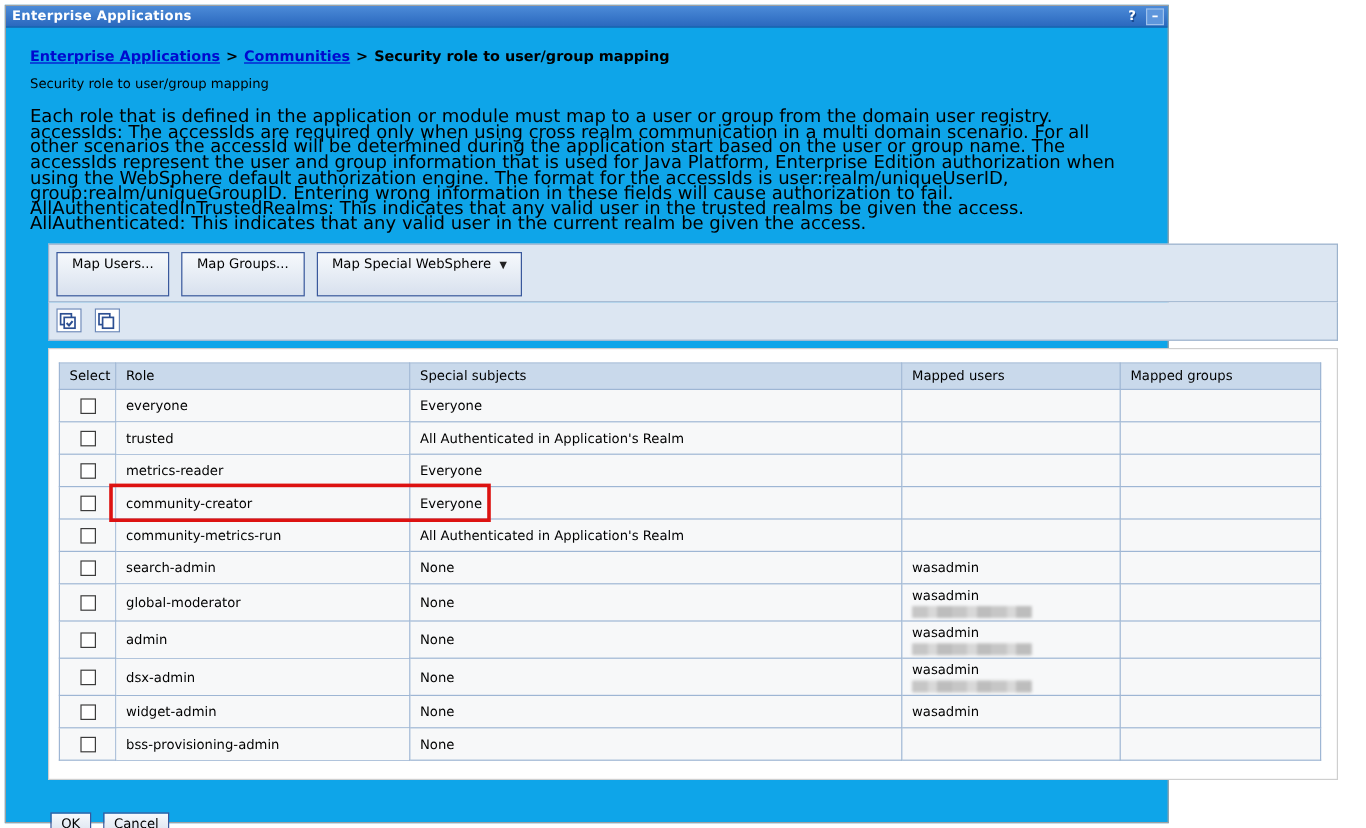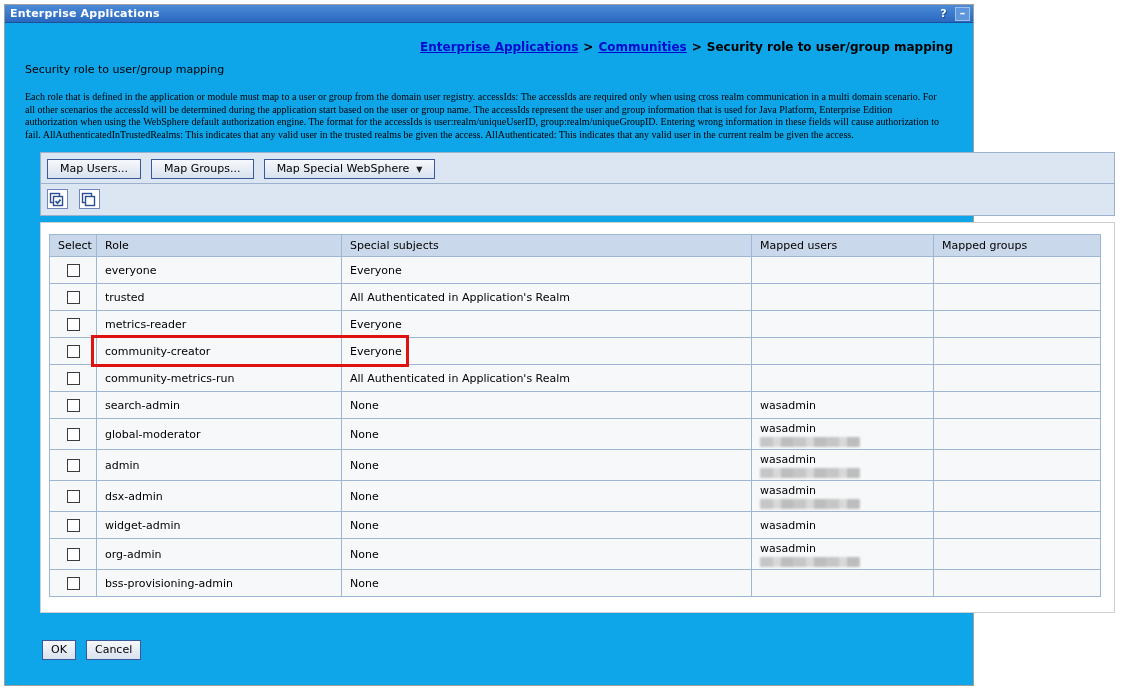--- a/index.html
+++ b/index.html
@@ -10,32 +10,32 @@
   .titlebar { height:18px; background:linear-gradient(180deg,#4c8bd8 0%,#2a68be 100%);
               border-bottom:1px solid #1c4f9c; display:flex; align-items:center; padding:0 3px 0 5px; }
   .titlebar .title { color:#fff; font-size:11px; font-weight:bold; letter-spacing:.2px; }
   .titlebar .spacer { flex:1; }
   .tb-btn { width:15px; height:14px; display:flex; align-items:center; justify-content:center;
             color:#fff; font-size:11px; font-weight:bold; cursor:default; }
   .tb-btn.help { text-shadow:1px 1px 0 #1a4a90; }
   .tb-btn.min  { background:#5e96dc; border:1px solid #9dc1ec; margin-left:4px; line-height:10px; }
   
   .content { padding:0 20px; }
-  .breadcrumb { margin-top:17px; font-size:12px; font-weight:bold; color:#000;text-align:right; }
+  .breadcrumb { margin-top:17px; font-size:12px; font-weight:bold; color:#000; }
   .breadcrumb a { color:#0009cf; text-decoration:underline; cursor:pointer; }
   .breadcrumb .sep { margin:0 5px; }
   .subtitle { margin-top:9px; font-size:11px; color:#000; }
-  .descr { margin-top:15px; font-size:10px; line-height:12.7px; color:#000; padding-right:8px;font-family:Liberation Serif, serif; }
+  .descr { margin-top:15px; font-size:15px; line-height:12.7px; color:#000; padding-right:8px; }
   
   .toolbar-wrap { margin-top:10px; margin-left:15px; width:1075px; }
   .bar { background:#dce6f2; border:1px solid #9cb2cc; padding:4px 6px; }
   .bar.icons { border-top:none; padding:5px 6px 6px; }
   .btn { font-family:"DejaVu Sans", sans-serif; font-size:11px; color:#000;
          border:1px solid #39589c; background:linear-gradient(180deg,#f6f9fc 0%,#d8e1ee 100%);
-         padding:2px 12px 3px; margin-right:5px; cursor:pointer; }
+         padding:2px 12px 20px; margin-right:5px; cursor:pointer; }
   .btn .caret { font-size:8px; margin-left:7px; color:#222; }
   .icon-btn { width:21px; height:20px; background:#fff; border:1px solid #6b88b8;
               margin-right:6px; padding:0; cursor:pointer; vertical-align:middle; }
   .icon-btn svg { display:block; margin:1px auto 0; }
   
   .table-wrap { margin-top:6px; margin-left:15px; width:1075px; border:1px solid #cfcfcf;
                 padding:11px 15px 15px 8px; background:#fff; }
   table.roles { border-collapse:collapse; table-layout:fixed; width:1051px; }
   .roles th, .roles td { border:1px solid #9eb6d4; font-size:11px; font-weight:normal;
                          text-align:left; padding:2px 8px; overflow:visible; }
@@ -233,32 +233,20 @@
     <td class="c-select">
                 <div class="checkbox"></div>
               </td>
     <td class="c-role"><span class="role-text">widget-admin</span></td>
     <td class="c-subj">None</td>
     <td class="c-users">
                 <div class="users-text">wasadmin</div>
               </td>
     <td class="c-groups"></td>
   </tr>
-            <tr class="double">
-    <td class="c-select">
-                <div class="checkbox"></div>
-              </td>
-    <td class="c-role"><span class="role-text">org-admin</span></td>
-    <td class="c-subj">None</td>
-    <td class="c-users">
-                <div class="users-text">wasadmin</div>
-                <div class="redacted" style="display: block;"></div>
-              </td>
-    <td class="c-groups"></td>
-  </tr>
             <tr class="single">
     <td class="c-select">
                 <div class="checkbox"></div>
               </td>
     <td class="c-role"><span class="role-text">bss-provisioning-admin</span></td>
     <td class="c-subj">None</td>
     <td class="c-users">
                 <div class="users-text"></div>
               </td>
     <td class="c-groups"></td>

